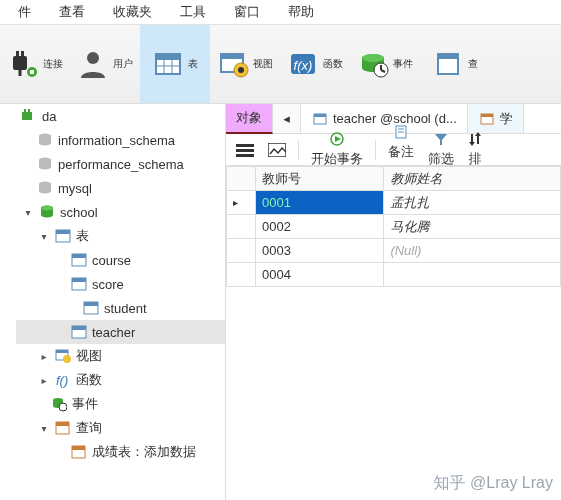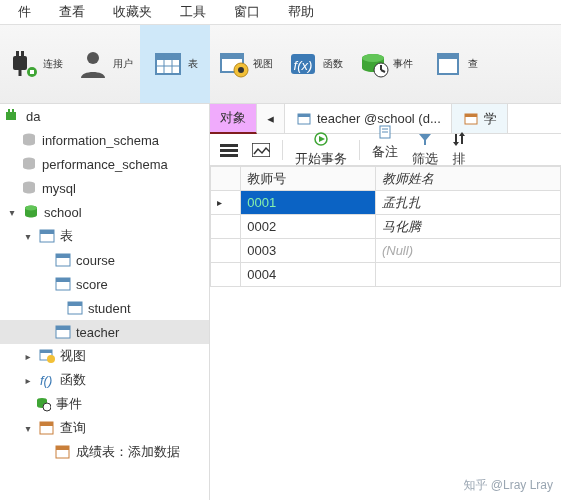--- a/index.html
+++ b/index.html
@@ -10,21 +10,21 @@
 .menubar span { padding: 0 14px; cursor: default; }
 
 
 .ribbon { display: flex; background: linear-gradient(#f7f7f7,#eeeeee); border-top: 1px solid #e0e0e0; border-bottom: 1px solid #ddd; height: 80px; }
 .ribbon-item { width: 70px; display: flex; flex-direction: row; align-items: center; justify-content: center; gap: 4px; cursor: pointer; }
 .ribbon-item.active { background: #cfe8f9; }
 .ribbon-icon { width: 32px; height: 32px; display: flex; align-items: center; justify-content: center; }
 .ribbon-label { font-size: 10px; color: #333; font-family: Liberation Serif, serif; }
 
 
-.main { display: flex; height: calc(500px - 24px - 80px); }
+.main { display: flex; height: calc(500px - 24px - 80px); margin-left: 16px; }
 .sidebar { width: 210px; border-right: 1px solid #ddd; overflow: hidden; background: #fff; }
 .tree-row { display: flex; align-items: center; height: 24px; padding-left: 4px; gap: 4px; cursor: pointer; white-space: nowrap; }
 .tree-row.selected { background: #e5e5e5; }
 .exp { width: 12px; display: inline-flex; justify-content: center; color: #555; font-size: 10px; }
 .tree-icon { width: 18px; height: 18px; display: inline-flex; align-items: center; justify-content: center; }
 
 
 .content { flex: 1; display: flex; flex-direction: column; }
 .tabs { display: flex; height: 30px; border-bottom: 1px solid #ddd; align-items: stretch; }
 .tab { display: flex; align-items: center; gap: 4px; padding: 0 10px; border-right: 1px solid #ddd; background: #f5f5f5; cursor: pointer; white-space: nowrap; }
@@ -40,21 +40,21 @@
 
 .datagrid { border-collapse: collapse; }
 .datagrid th, .datagrid td { border: 1px solid #ddd; padding: 2px 6px; height: 24px; text-align: left; font-weight: normal; background: #fff; }
 .datagrid th { background: #fafafa; }
 .datagrid tr.sel td.cellsel { background: #0b63c4; color: #86efac; }
 .rowmark { width: 14px; border: 1px solid #ddd; background: #fafafa; text-align: center; font-size: 10px; color: #333; }
 .null { color: #aaa; font-style: italic; }
 .col-id { width: 80px; }
 .col-name { width: 110px; font-style: italic; }
 
-.watermark { position: absolute; right: 8px; bottom: 6px; color: #9aa6b2; font-size: 12px; }
+.watermark { position: absolute; right: 8px; bottom: 6px; color: #9aa6b2; font-size: 16px; }
 
 
 svg { display: block; }
 </style>
 </head>
 <body>
 
 <div class="menubar">
   <span>件</span>
   <span>查看</span>

